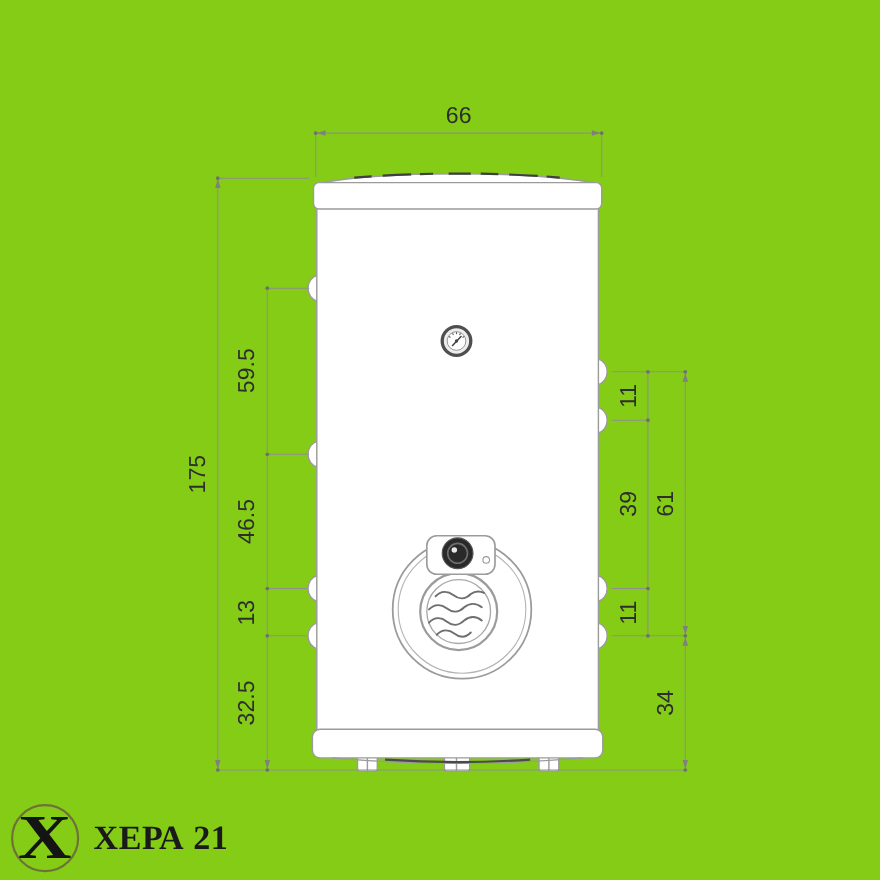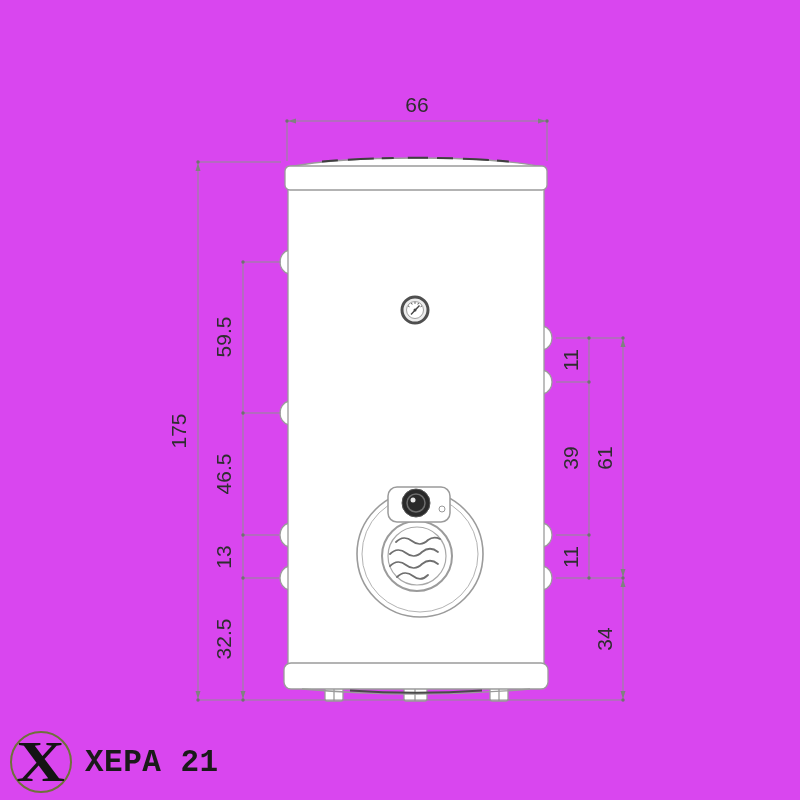--- a/index.html
+++ b/index.html
@@ -1,25 +1,25 @@
 <!DOCTYPE html>
 <html><head>
 <meta charset="utf-8">
 <style>
   html,body{margin:0;padding:0;background:#ffffff;}
-  .canvas{position:relative;width:800px;height:800px;background:#d946ef;overflow:hidden;
+  .canvas{position:relative;width:800px;height:800px;background:#84cc16;overflow:hidden;
           font-family:"Liberation Sans",sans-serif;}
   svg{position:absolute;left:0;top:0;}
   svg text{font-family:"Liberation Sans",sans-serif;font-size:21px;fill:#2e2e2e;}
   .logo{position:absolute;left:10px;top:731px;display:flex;align-items:center;gap:13px;}
   .logo-circle{width:62px;height:62px;border:2px solid #6e7239;border-radius:50%;
                display:flex;align-items:center;justify-content:center;box-sizing:border-box;}
   .logo-x{font-family:"Liberation Serif",serif;font-weight:bold;font-size:57px;line-height:0.9;
           color:#141414;transform:scaleX(1.18);}
-  .brand{font-family:Liberation Mono, monospace;font-weight:bold;font-size:31px;
+  .brand{font-family:Liberation Serif, serif;font-weight:bold;font-size:31px;
          color:#1a1a1a;letter-spacing:0.5px;}
 </style>
 </head>
 <body>
 
 <div class="canvas">
 
 <svg width="800" height="800" viewBox="0 0 800 800">
 
   <g stroke="#9b9b9b" fill="none" stroke-width="1.3">

